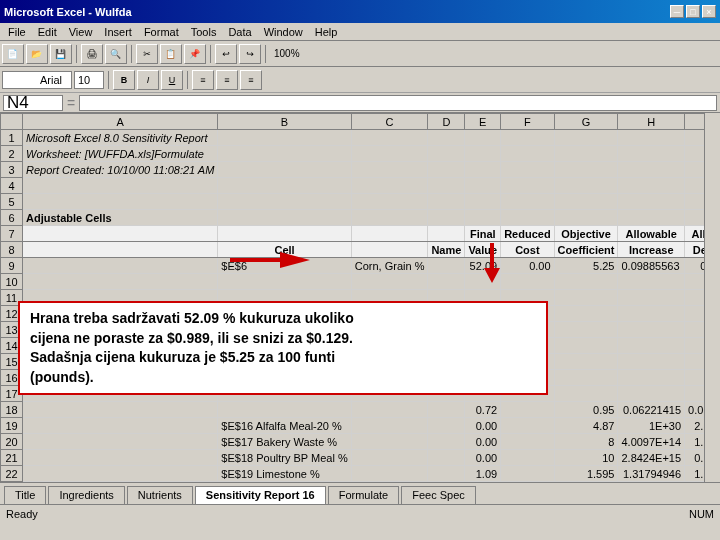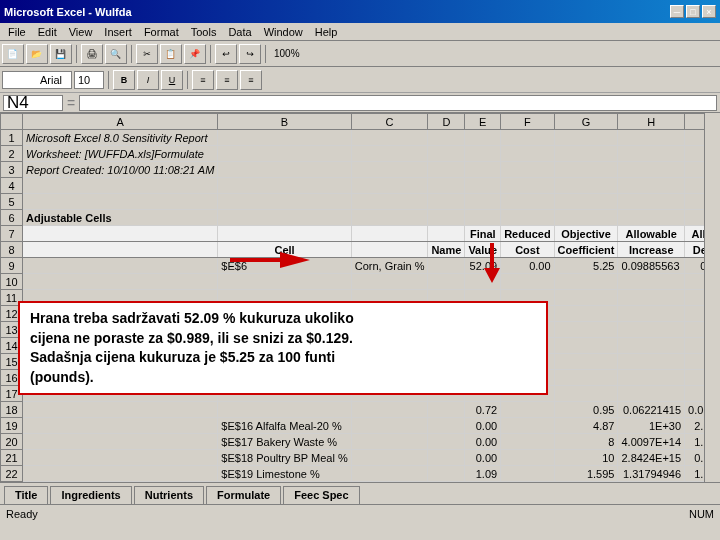--- a/index.html
+++ b/index.html
@@ -184,21 +184,20 @@
     }
     .sheet-tab {
       padding: 2px 10px;
       border: 1px solid #808080;
       border-bottom: none;
       background: #d4d0c8;
       font-size: 11px;
       cursor: pointer;
       margin-right: 2px;
       height: 18px;
-      font-weight: bold;
     }
     .sheet-tab.active {
       background: white;
       font-weight: bold;
     }
 
     
     .status-bar {
       height: 18px;
       background: #d4d0c8;
@@ -587,20 +586,21 @@
         </svg>
       </div>
     </div>
     <div class="scrollbar-v"></div>
   </div>
 
   <div class="sheet-tabs" id="sheet-tabs-container">
   <div class="sheet-tab">Title</div>
       <div class="sheet-tab">Ingredients</div>
       <div class="sheet-tab">Nutrients</div>
+      <div class="sheet-tab active">Sensitivity Report 16</div>
       <div class="sheet-tab">Formulate</div>
       <div class="sheet-tab">Feec Spec</div>
     </div>
 
   <div class="status-bar">
     <span>Ready</span>
     <span>NUM</span>
   </div>
 </div>
 

